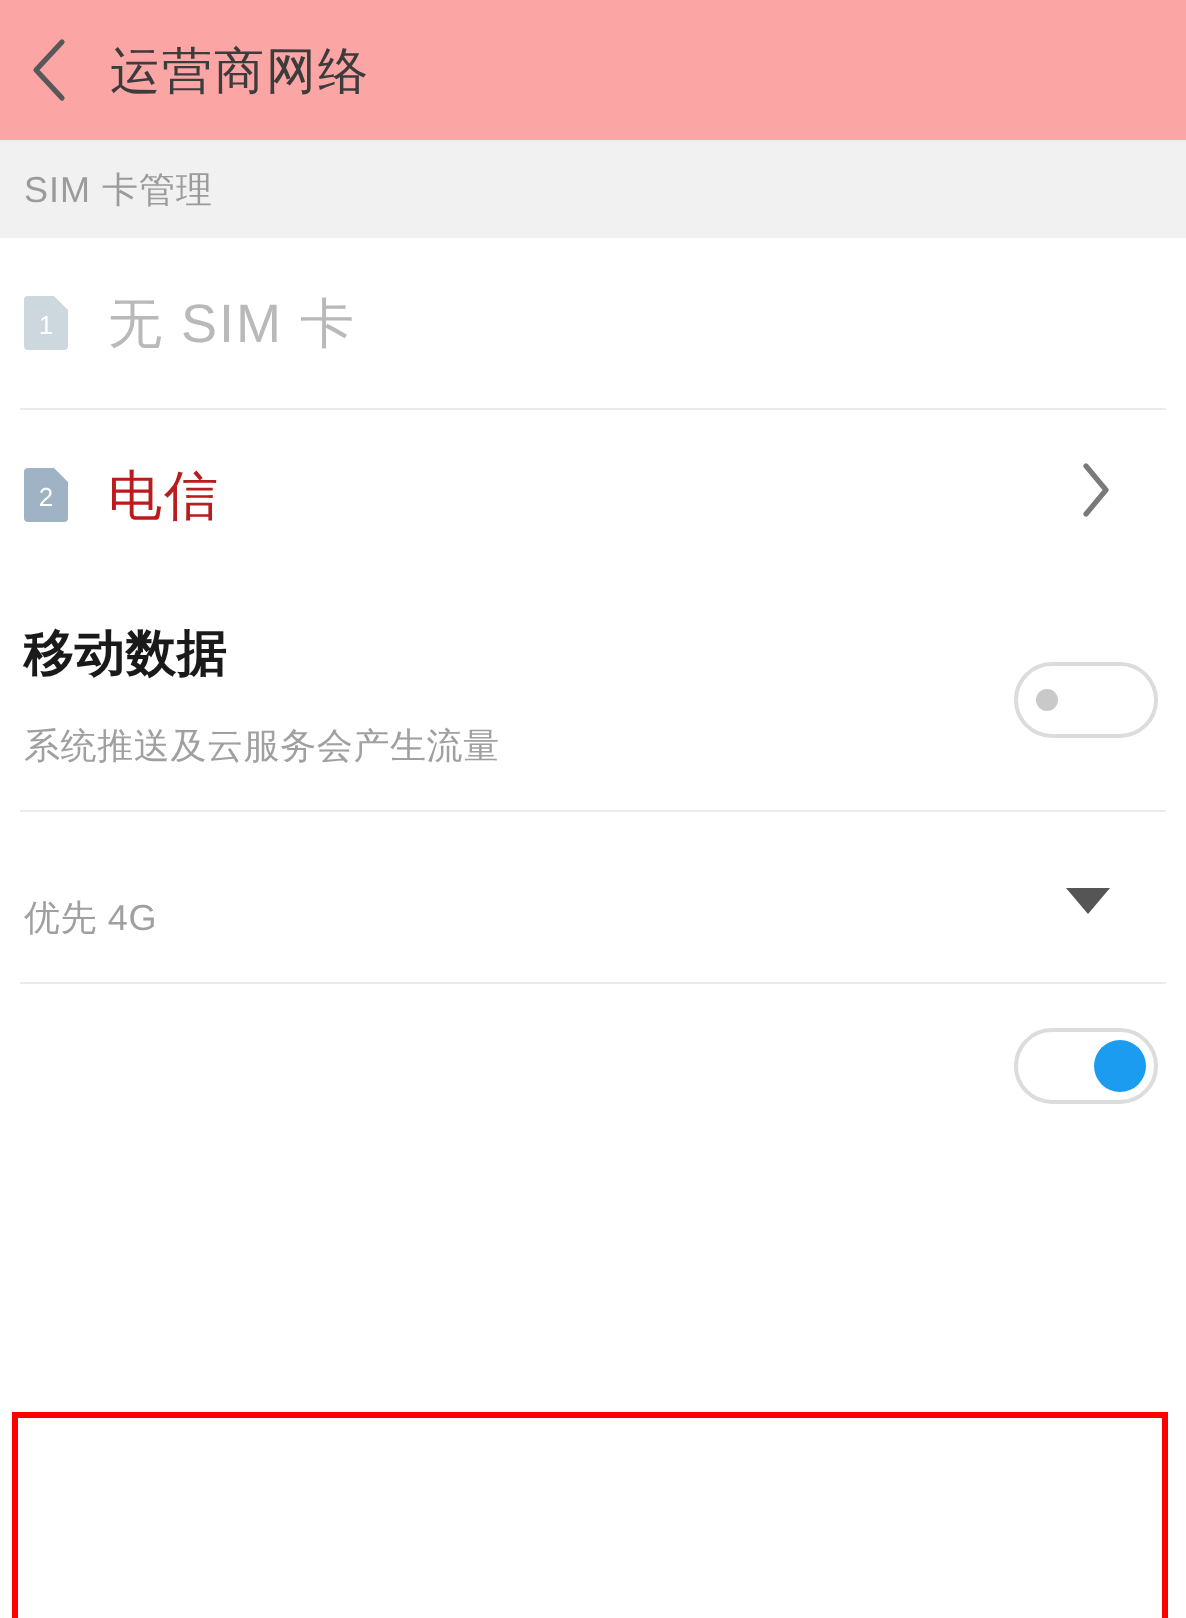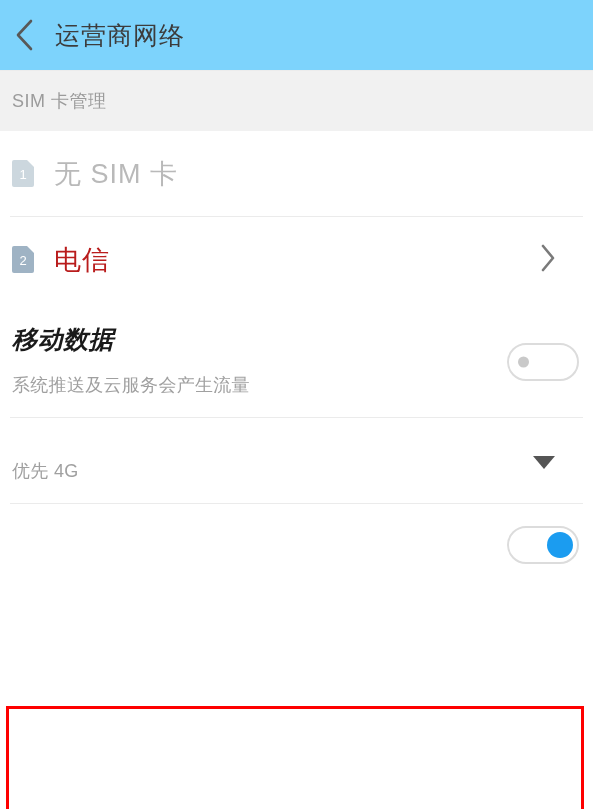--- a/index.html
+++ b/index.html
@@ -16,21 +16,21 @@
     width: 593px;
     height: 809px;
     background: #ffffff;
     overflow: hidden;
   }
 
   
   .titlebar {
     position: relative;
     height: 71px;
-    background: #7dd3fc;
+    background: #fca5a5;
     display: flex;
     align-items: center;
     border-bottom: 1px solid #ececec;
     box-sizing: border-box;
   }
   .back-btn {
     width: 50px;
     height: 71px;
     display: flex;
     align-items: center;
@@ -42,21 +42,21 @@
     font-size: 25px;
     color: #3c3c3c;
     letter-spacing: 1px;
     margin-left: 5px;
     font-weight: 400;
   }
 
   
   .section-header {
     position: relative;
-    height: 60px;
+    height: 48px;
     background: #f1f1f1;
     display: flex;
     align-items: center;
     padding-left: 12px;
     box-sizing: border-box;
     overflow: hidden;
     text-align: center;
   }
   .section-header .sh-text {
     font-size: 18px;
@@ -139,21 +139,20 @@
     padding-top: 22px;
     padding-bottom: 18px;
   }
   .setting-text { flex: 1 1 auto; min-width: 0; padding-right: 10px; }
   .setting-title {
     font-size: 25px;
     font-weight: bold;
     color: #1a1a1a;
     line-height: 30px;
     letter-spacing: 0.5px;
-    font-style: italic;
   }
   .setting-sub {
     font-size: 18px;
     color: #a0a0a0;
     line-height: 27px;
     margin-top: 18px;
     letter-spacing: 0.3px;
   }
   .setting-control {
     flex: 0 0 auto;

